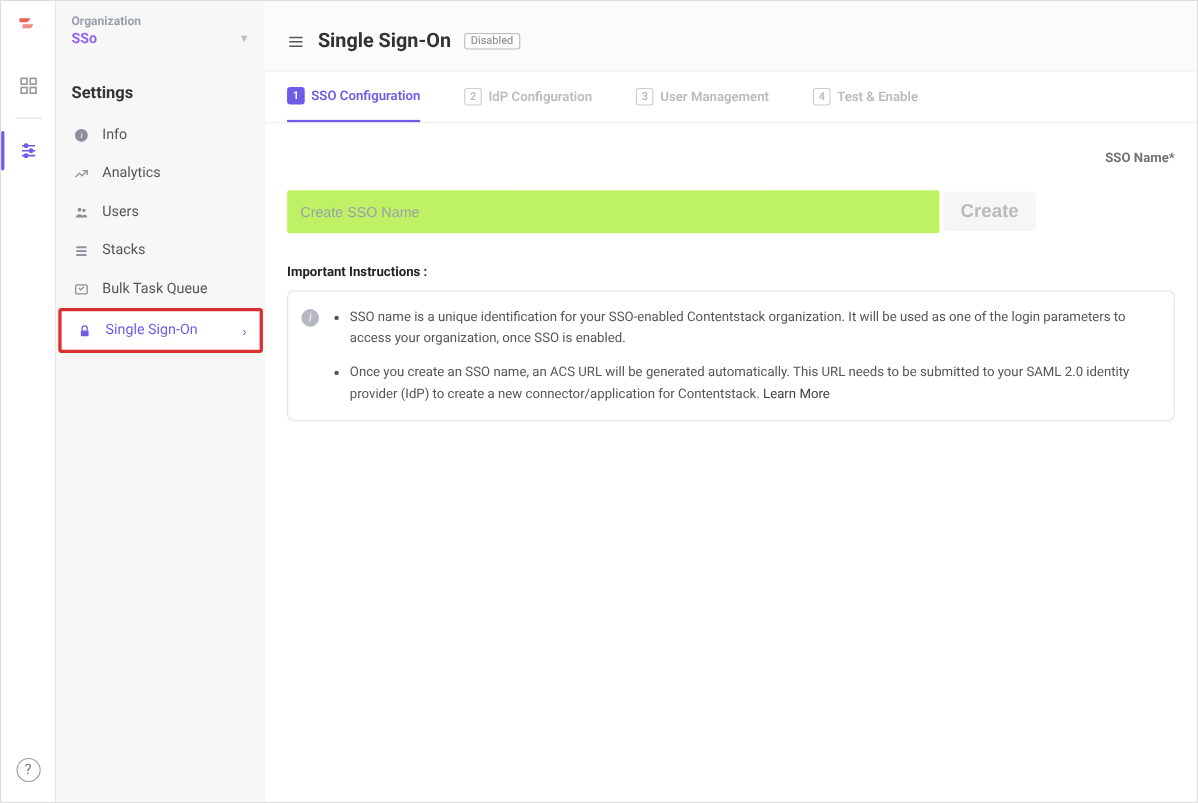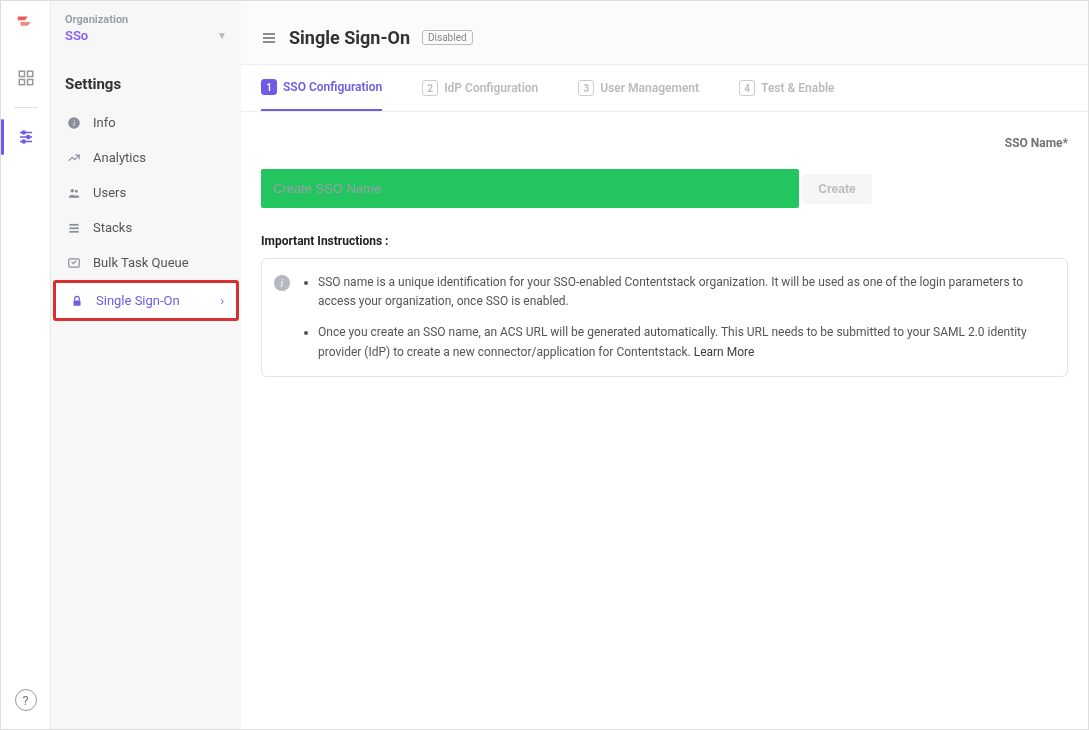--- a/index.html
+++ b/index.html
@@ -120,33 +120,33 @@
       border:1px solid #ccc; border-radius:3px;
       width:16px; height:16px; display:flex; align-items:center; justify-content:center;
       font-size:10px;
     }
     .tab.active { color:#6c5ce7; border-bottom:2px solid #6c5ce7; }
     .tab.active .num { background:#6c5ce7; color:#fff; border-color:#6c5ce7; }
 
     .content { padding: 24px 20px; max-width: 920px;}
     .field-label { font-size:12px; font-weight:700; color:#737373; margin-bottom:6px;text-align:right;}
     .input {
-      width: 538px; max-width:100%;
-      background:#22c55e; border:none;
+      width: 593px; max-width:100%;
+      background:#bef264; border:none;
       padding:12px 12px; font-size:13px; color:#555;
       border-radius:2px;
     }
     .input::placeholder{ color:#9aa0aa; }
     .hint { font-size:11px; color:#888; margin-top:10px; line-height:1.6;}
 
     .create-btn {
       margin-top:18px; margin-bottom: 30px;
       background:#f6f6f8; border:none;
       padding:8px 16px; border-radius:4px;
-      color:#bbb; font-size:12px; font-weight:600;
+      color:#bbb; font-size:17px; font-weight:600;
       cursor:not-allowed;
     }
 
     .instructions-title { font-size:12px; font-weight:700; margin-bottom:10px; color:#222;}
     .instruction-box {
       border:1px solid #e2e2e8; border-radius:6px;
       padding:14px 16px 14px 12px;
       display:flex; gap:12px;
     }
     .info-i {

